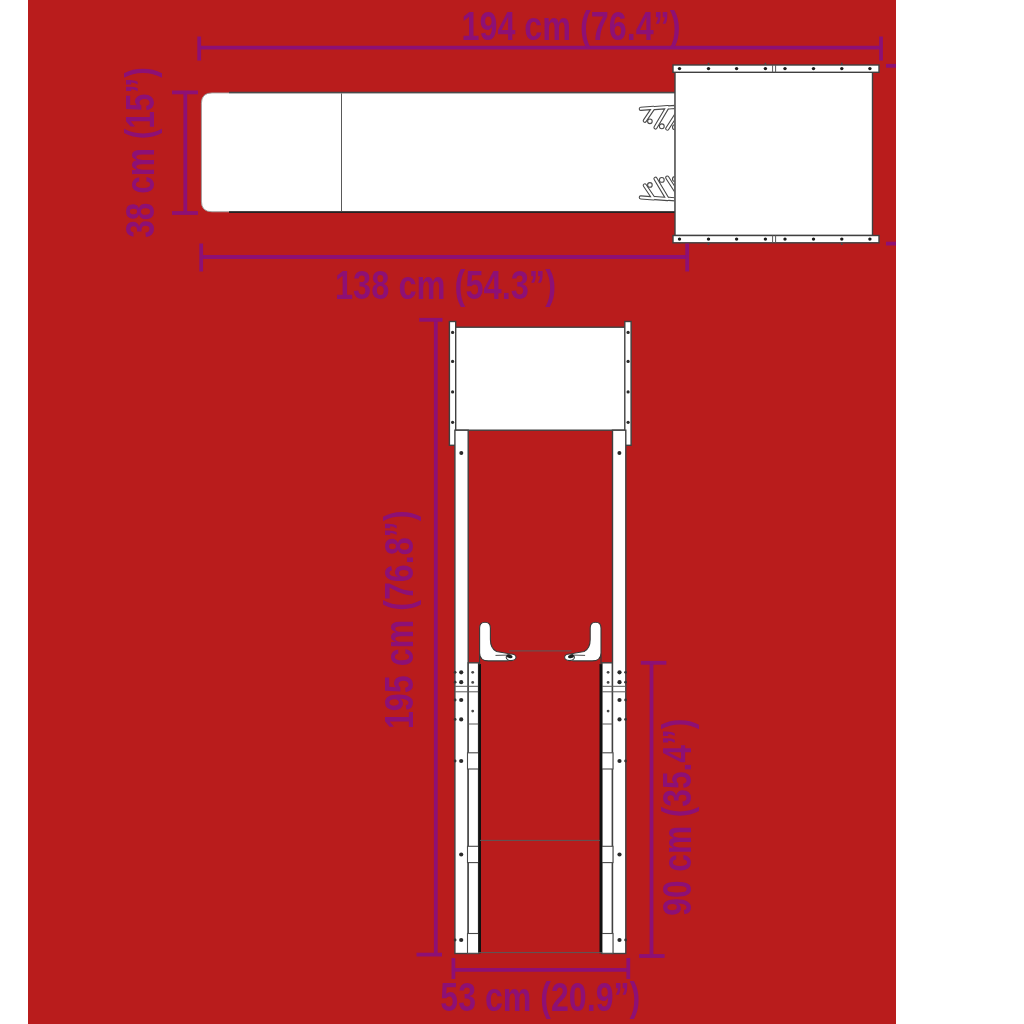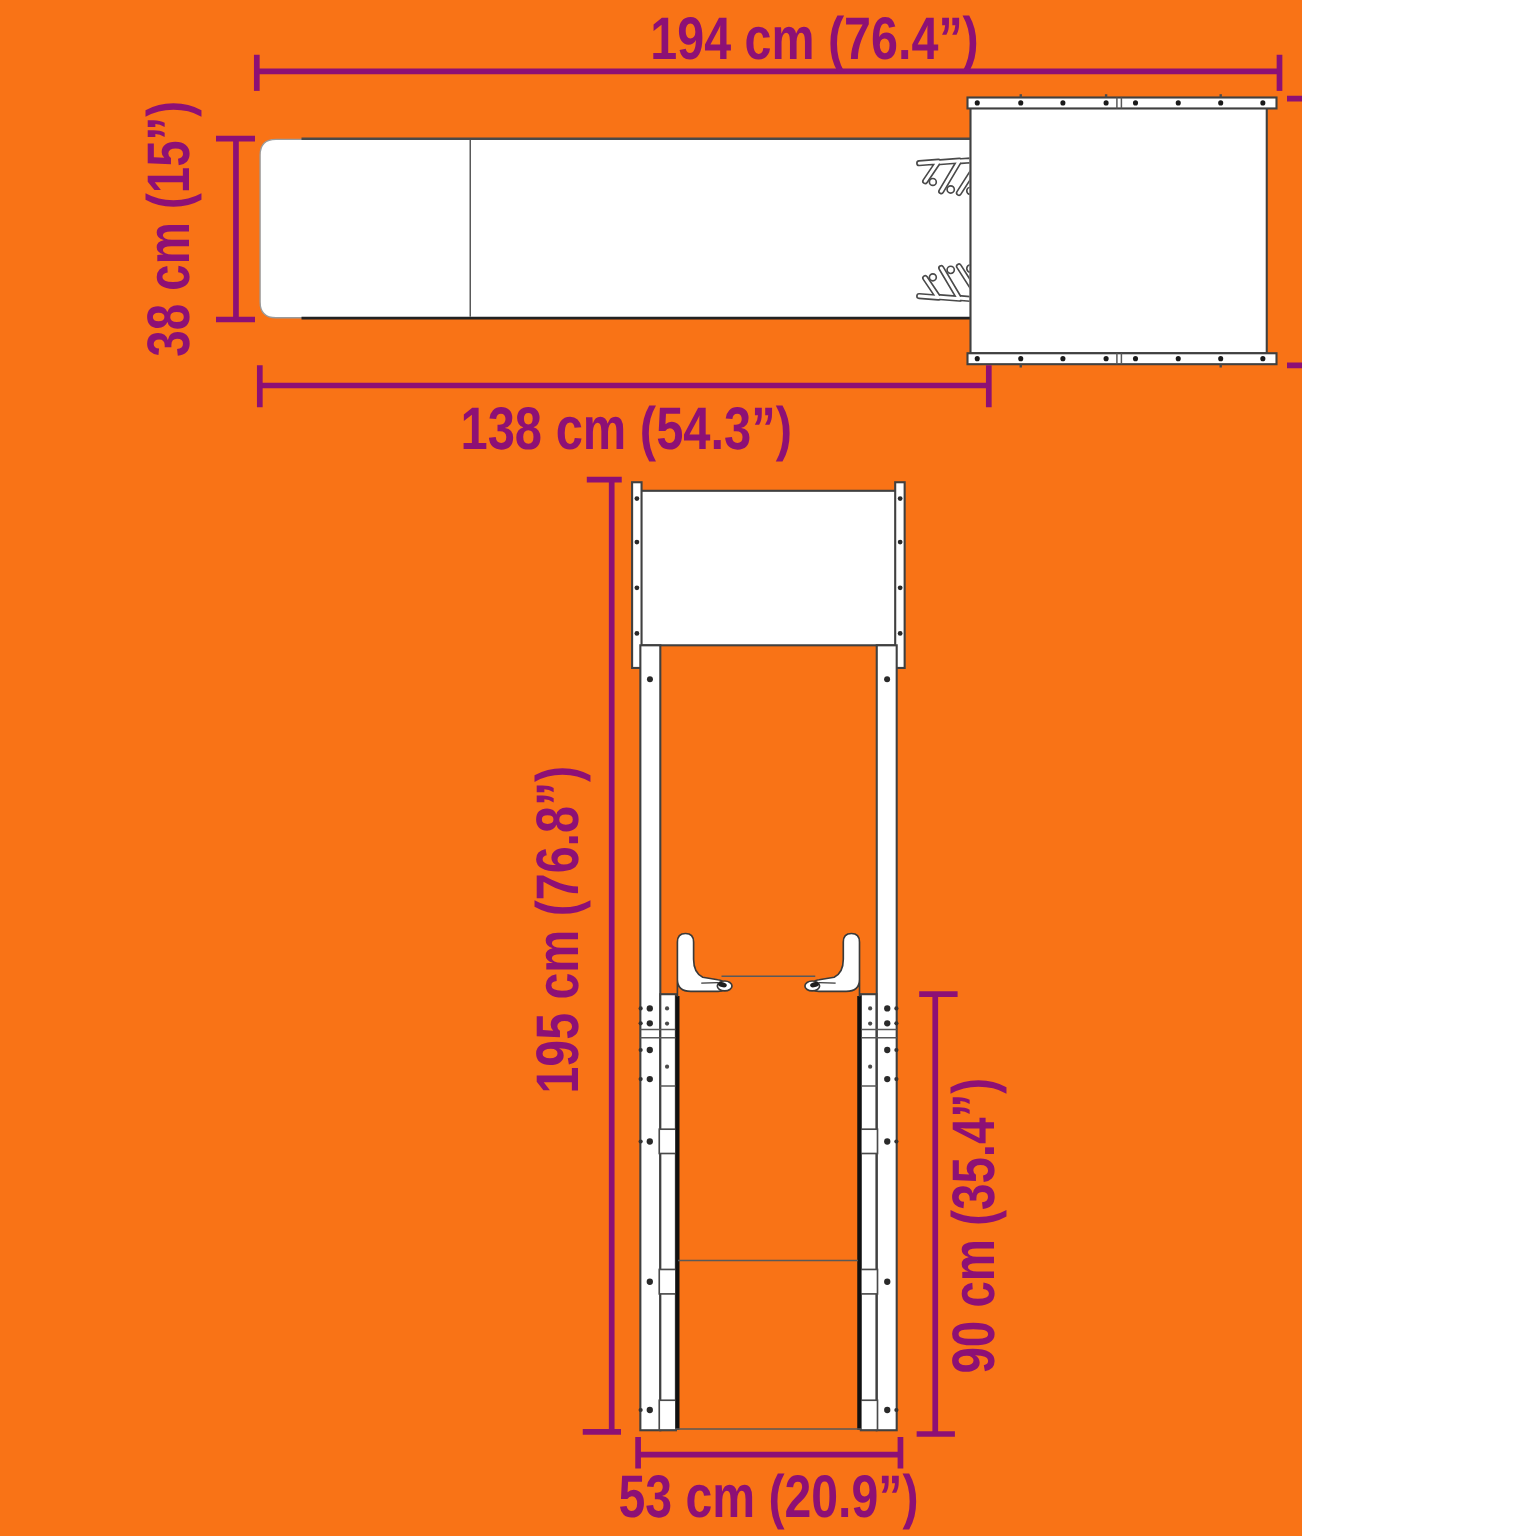--- a/index.html
+++ b/index.html
@@ -1,16 +1,16 @@
 <!DOCTYPE html>
 <html><head>
 <meta charset="utf-8">
 <style>
 html,body{margin:0;padding:0;background:#ffffff;}
-#stage{position:relative;width:868px;height:1024px;background:#f97316;overflow:hidden;}
+#stage{position:relative;width:868px;height:1024px;background:#b91c1c;overflow:hidden;margin-left:28px;}
 svg{position:absolute;top:0;left:0;}
 .dim{stroke:#8D1075;stroke-width:3.8;fill:none;}
 .dtxt{font-family:"Liberation Sans",sans-serif;font-weight:bold;font-size:40px;fill:#8D1075;}
 .lnw{stroke:#404040;stroke-width:1.4;fill:#ffffff;}
 .thin{stroke:#595959;stroke-width:1;fill:none;}
 .sq{stroke:#4a4a4a;stroke-width:1.1;fill:#ffffff;}
 </style>
 </head>
 <body>
 <div id="stage">

